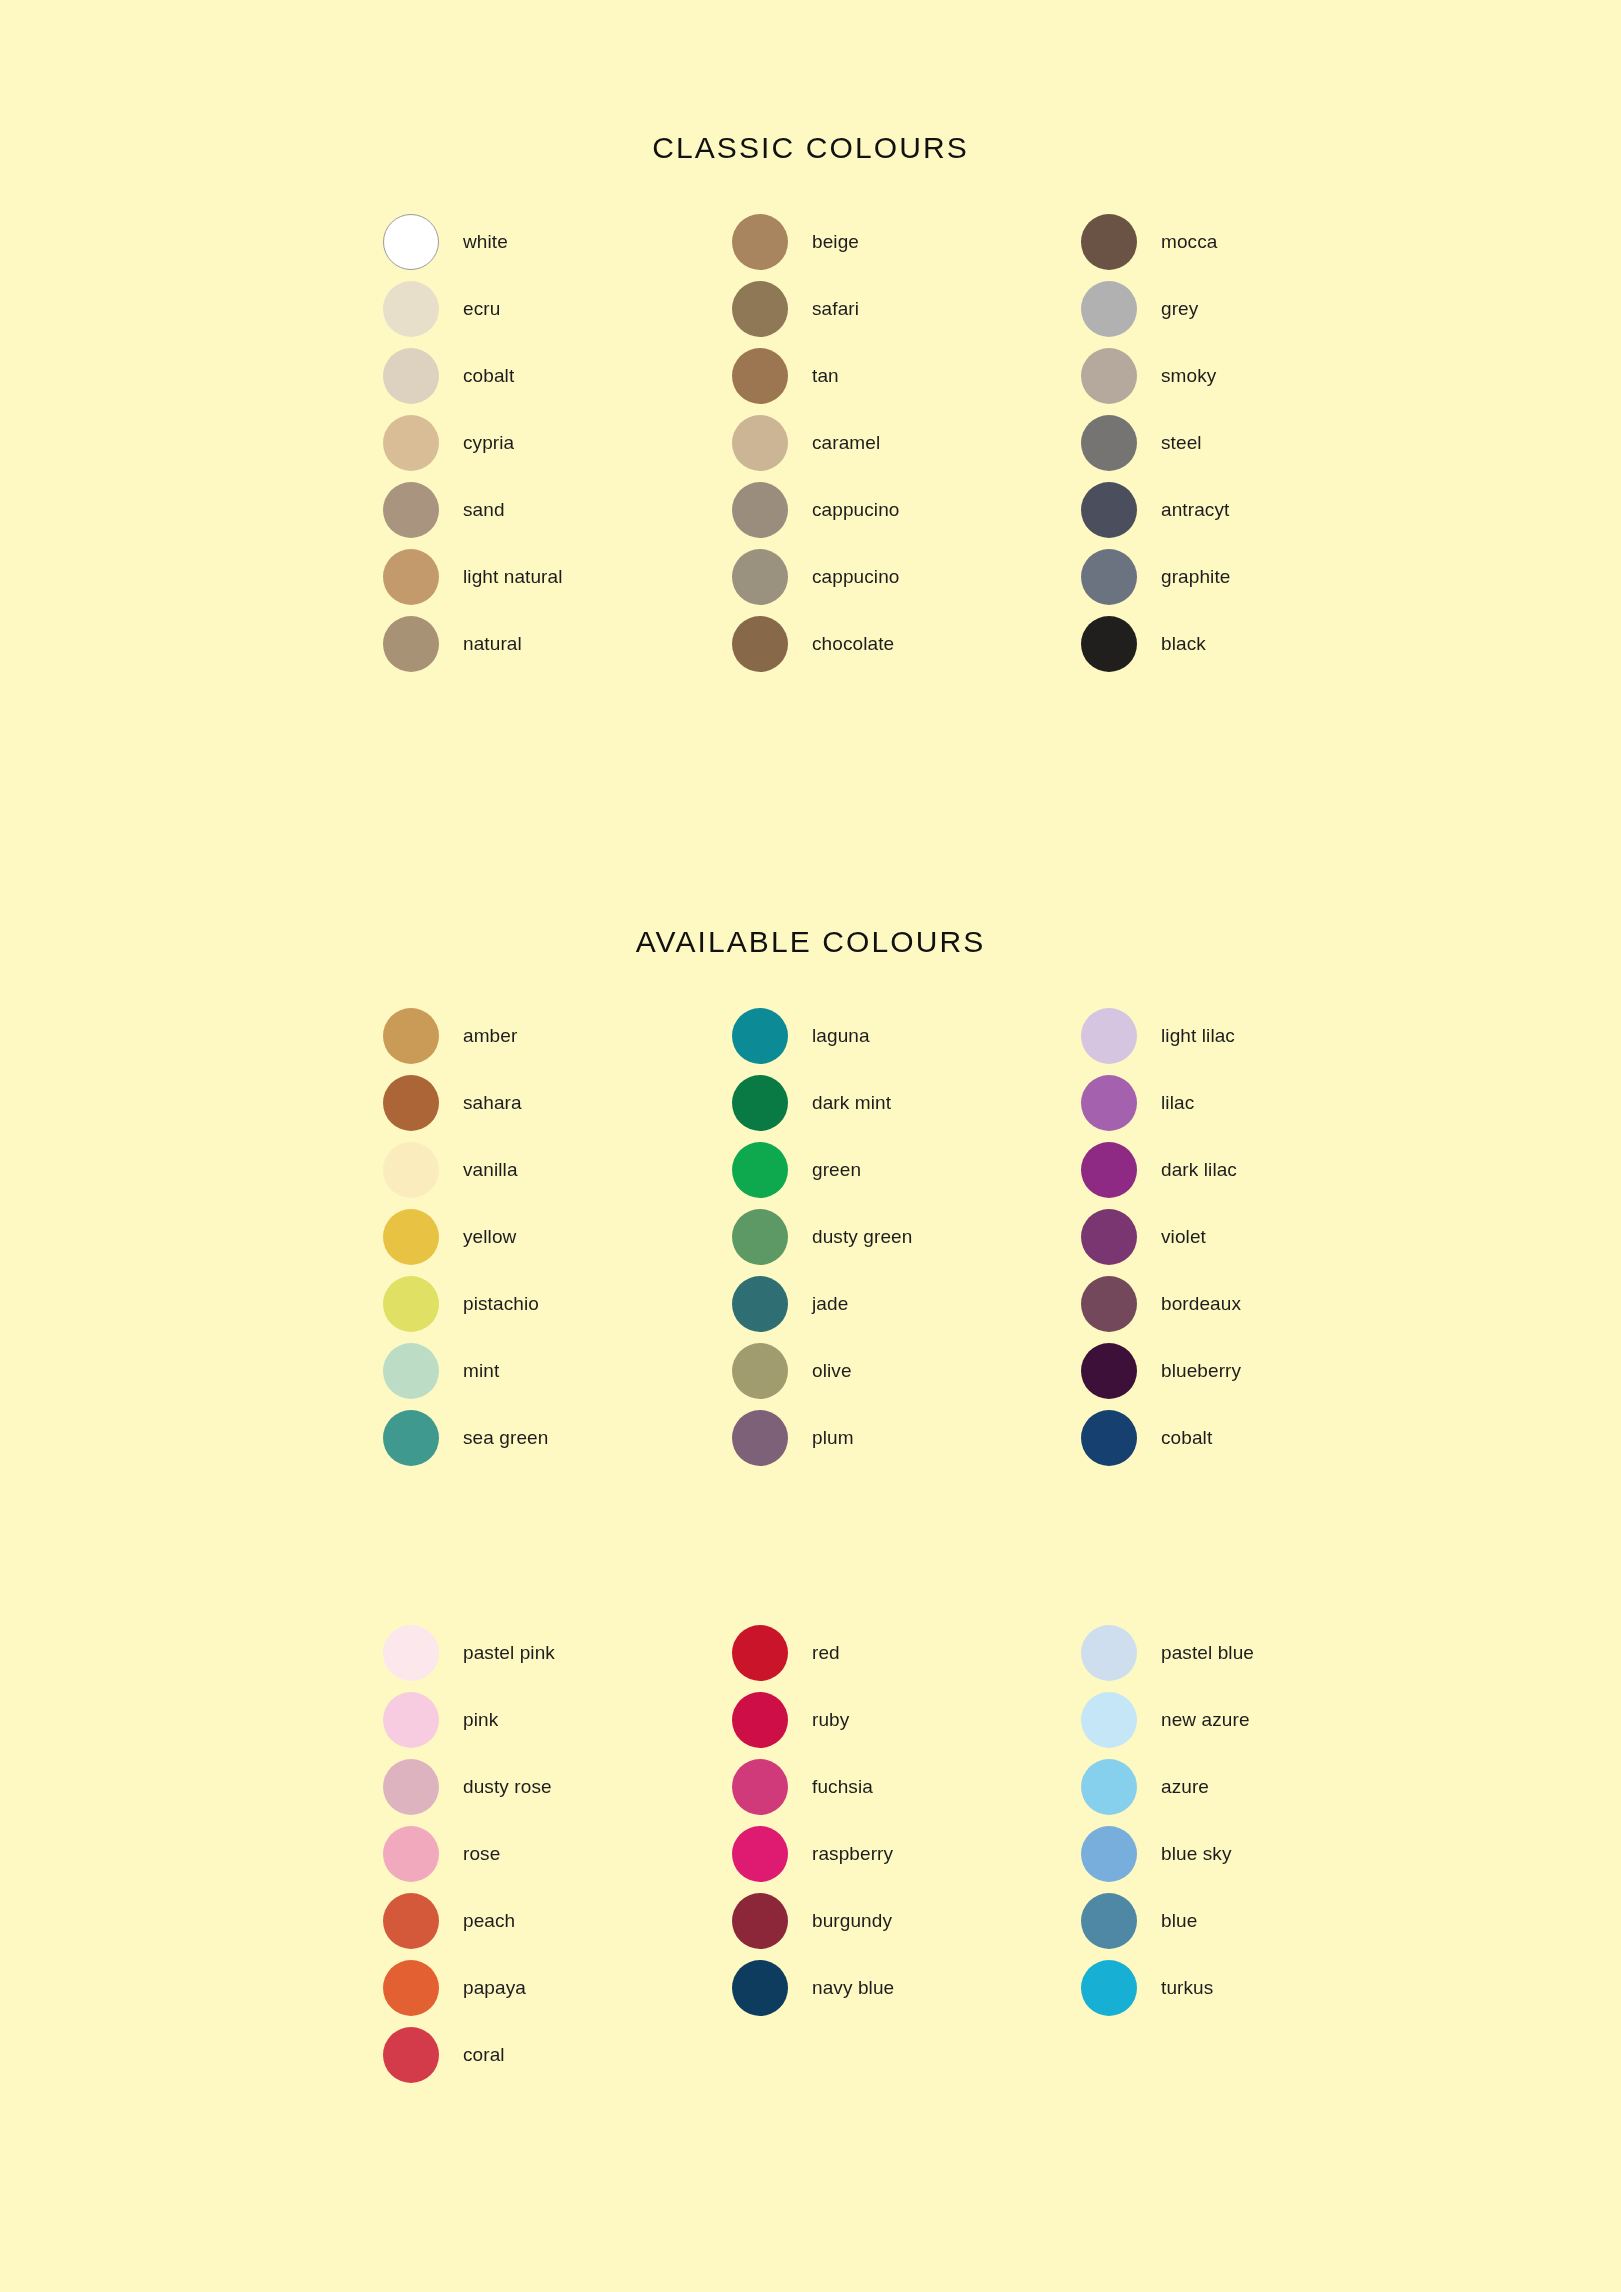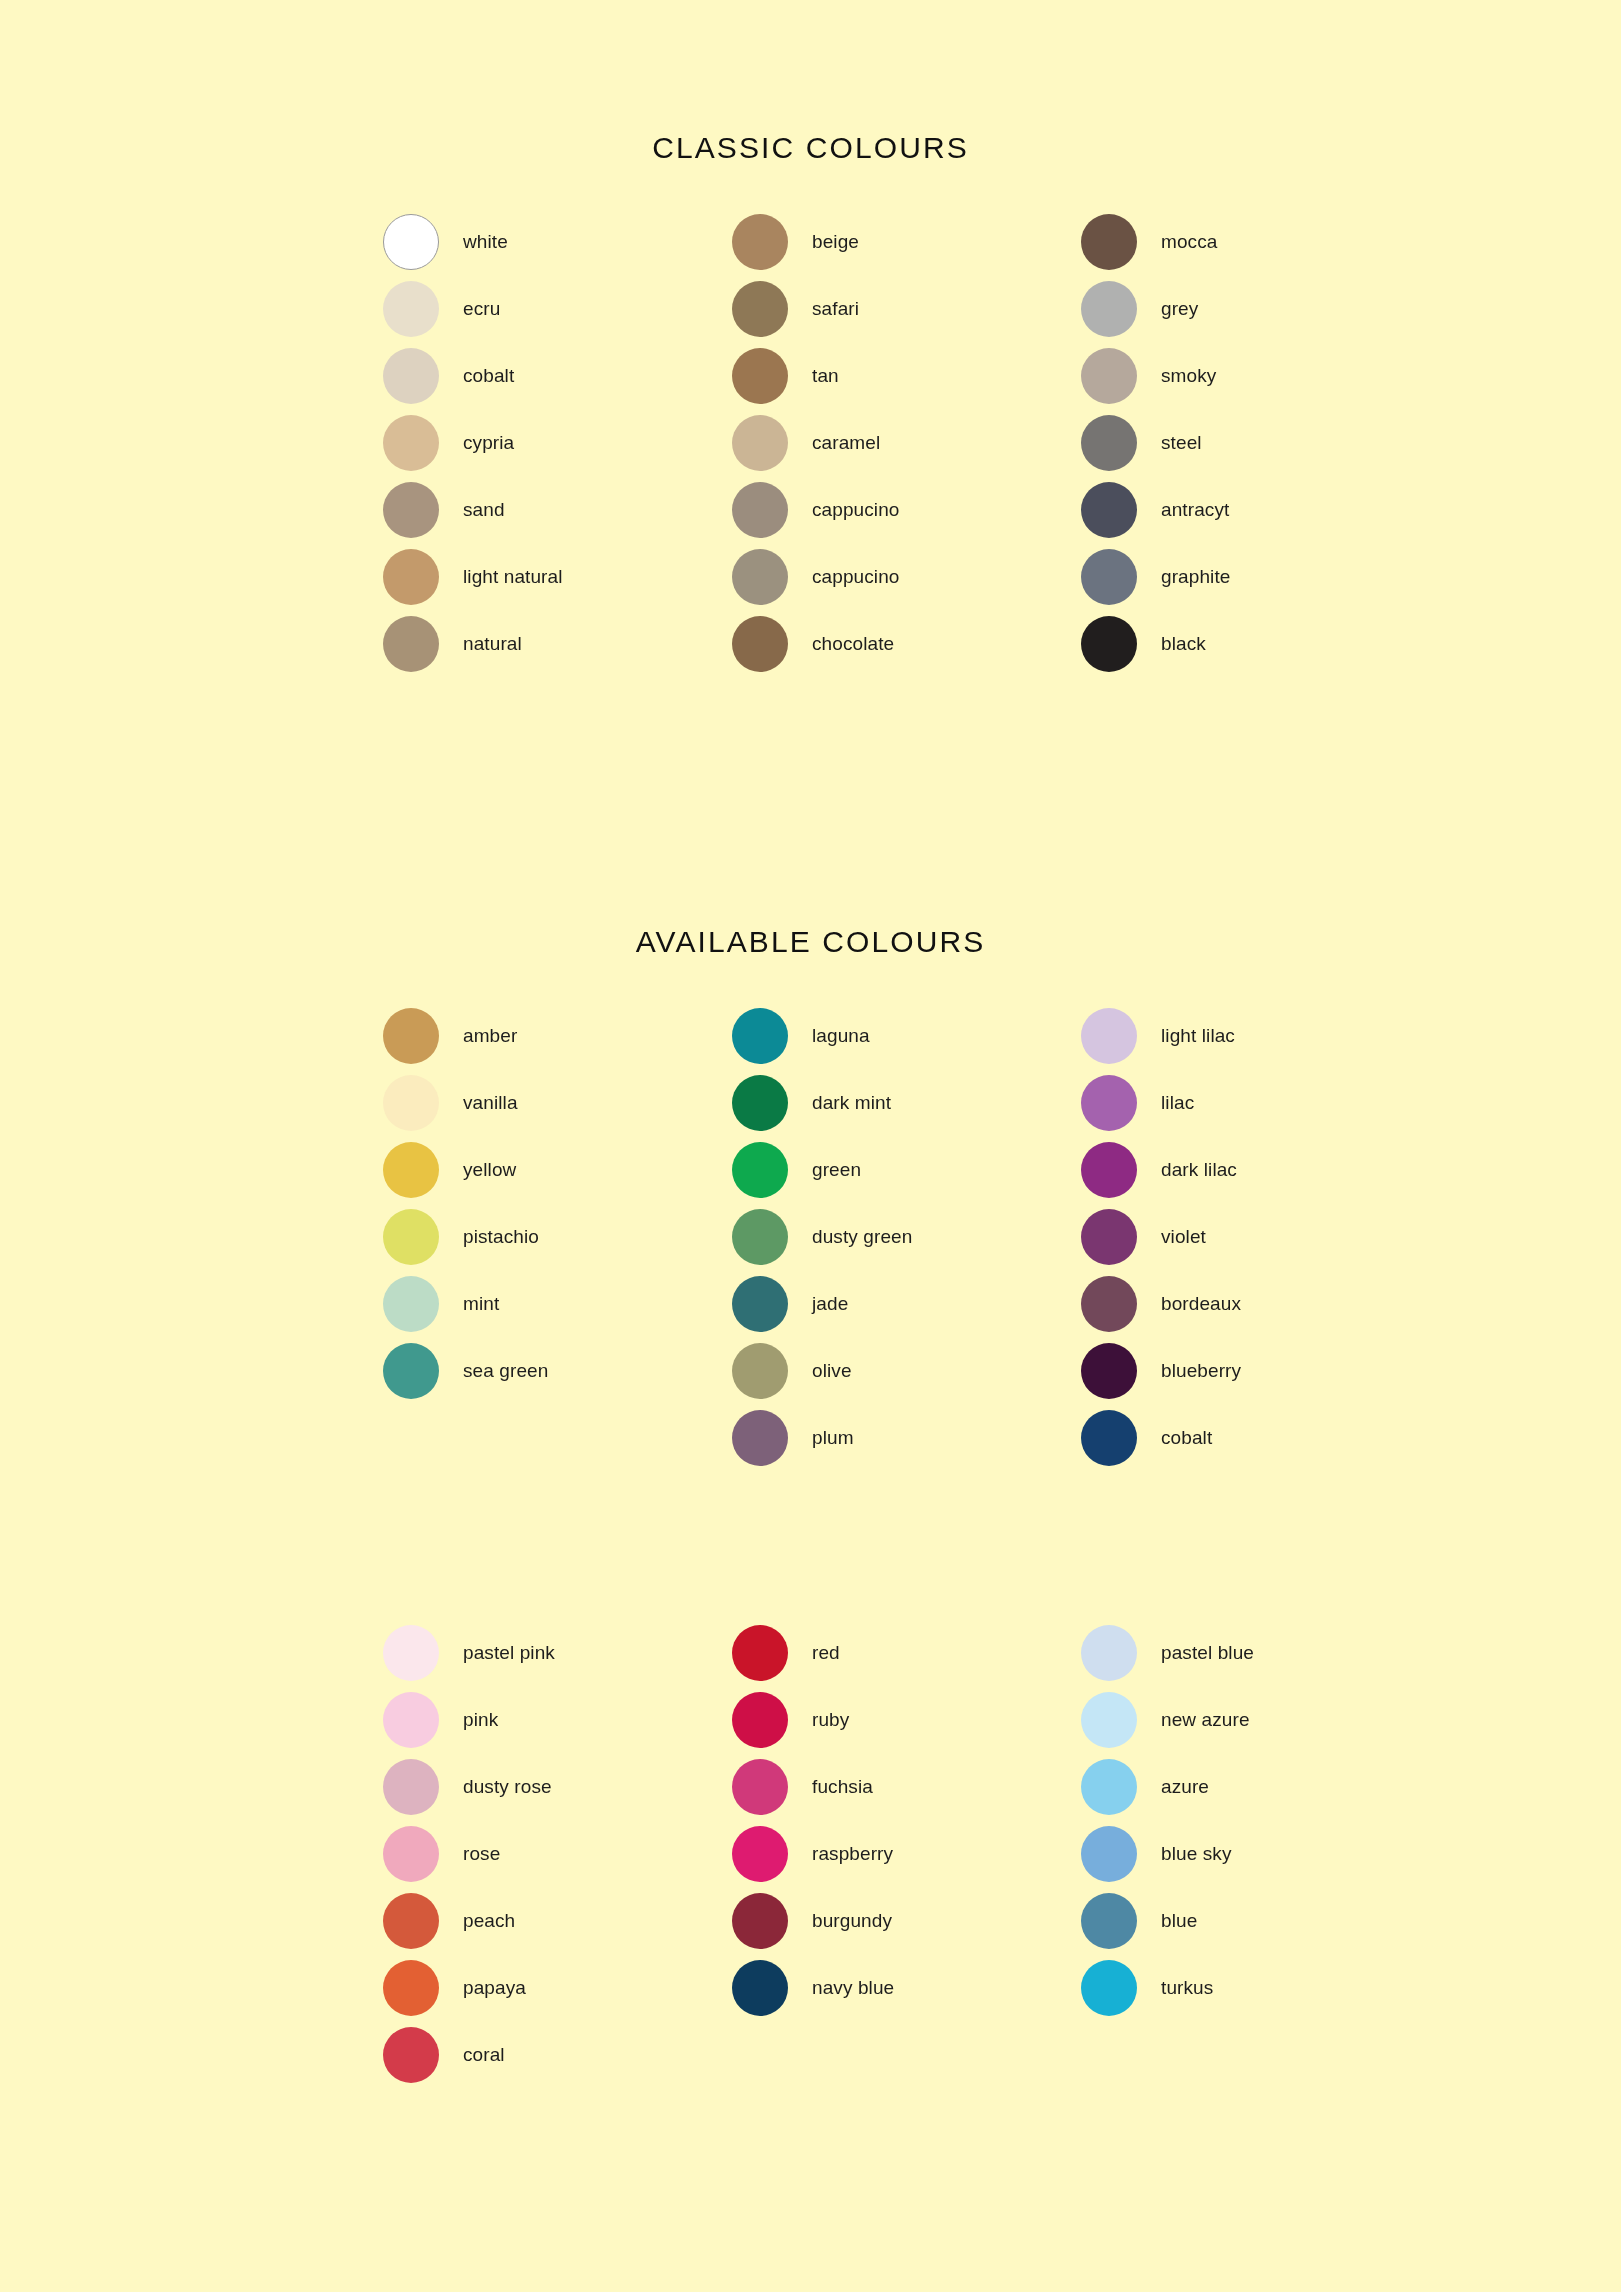--- a/index.html
+++ b/index.html
@@ -196,20 +196,24 @@
     <div class="gap-title-to-grid"></div>
 
     <div class="swatch-block">
 
       <div class="swatch-col">
         <div class="swatch-row">
           <span class="swatch-dot" style="background:#c99b56"></span>
           <span class="swatch-label">amber</span>
         </div>
         <div class="swatch-row">
+          <span class="swatch-dot" style="background:#ab6536"></span>
+          <span class="swatch-label">sahara</span>
+        </div>
+        <div class="swatch-row">
           <span class="swatch-dot" style="background:#fbecbe"></span>
           <span class="swatch-label">vanilla</span>
         </div>
         <div class="swatch-row">
           <span class="swatch-dot" style="background:#e8c343"></span>
           <span class="swatch-label">yellow</span>
         </div>
         <div class="swatch-row">
           <span class="swatch-dot" style="background:#dfe064"></span>
           <span class="swatch-label">pistachio</span>

